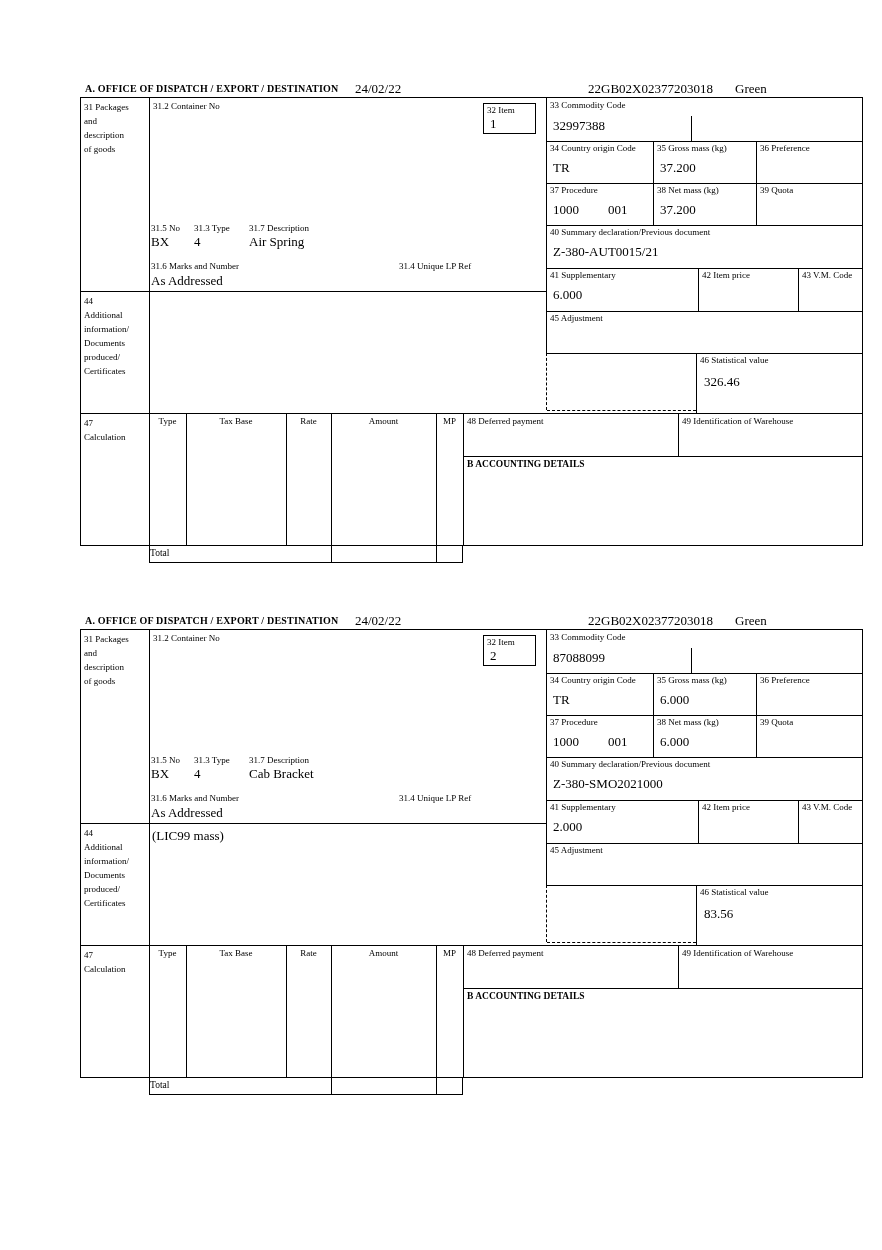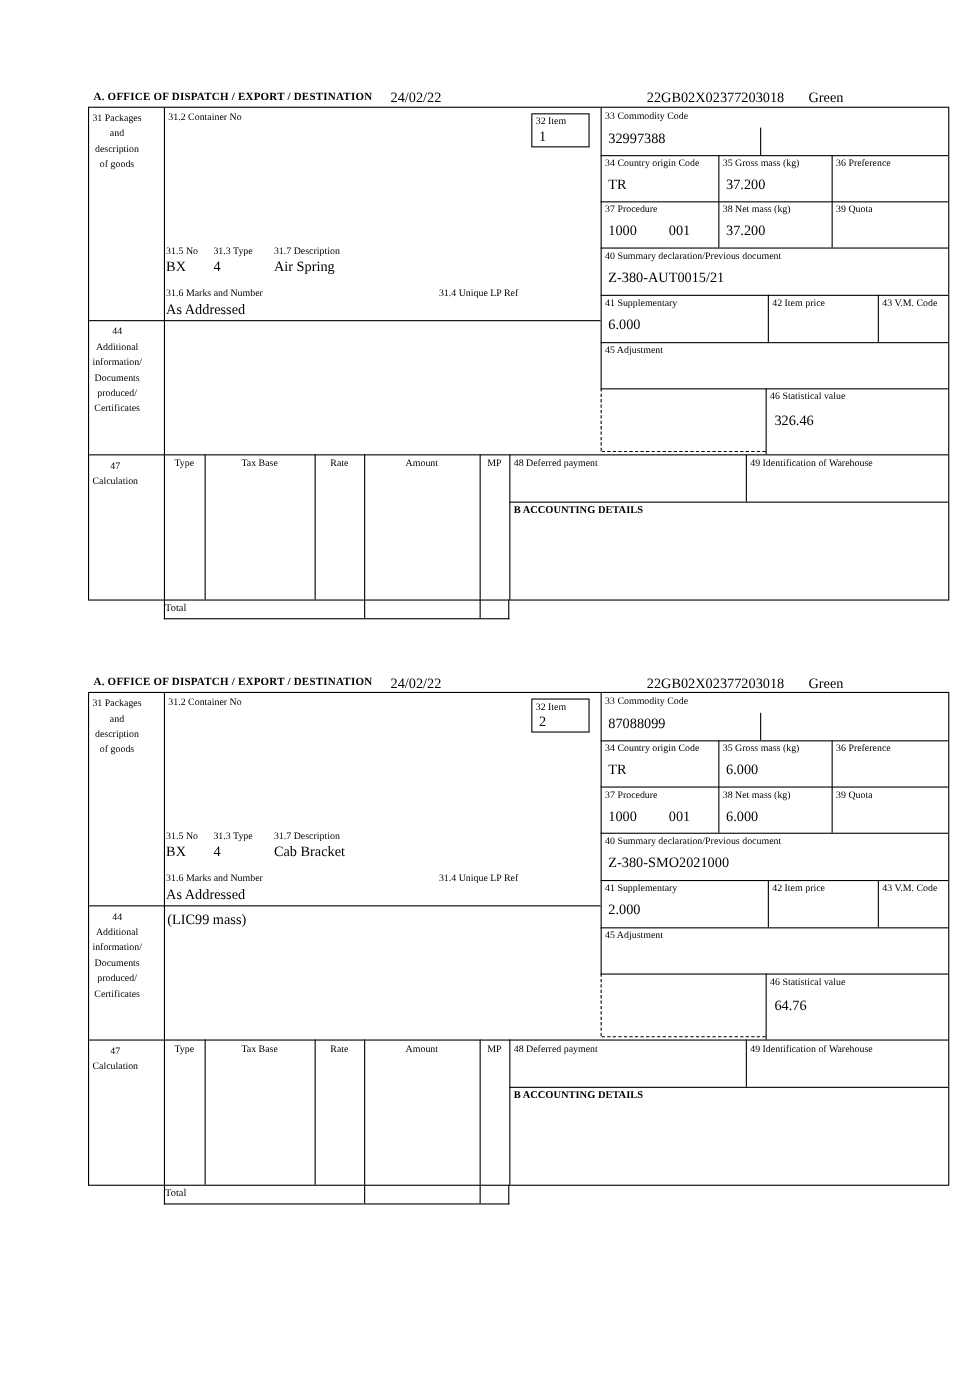--- a/index.html
+++ b/index.html
@@ -12,21 +12,21 @@
   .hdr-title { position:absolute; left:5px; top:3px; font-size:10px; font-weight:bold; letter-spacing:.2px; }
   .hdr-date  { position:absolute; left:275px; top:1px; font-size:13px; }
   .hdr-ref   { position:absolute; left:508px; top:1px; font-size:13px; }
   .hdr-status{ position:absolute; left:655px; top:1px; font-size:13px; }
   .form { position:absolute; left:0; top:17px; width:783px; height:449px; border:1px solid #000; }
   .vl { position:absolute; width:0; border-left:1px solid #000; }
   .hl { position:absolute; height:0; border-top:1px solid #000; }
   .vl.dash { border-left:1px dashed #000; }
   .hl.dash { border-top:1px dashed #000; }
   .lbl { position:absolute; font-size:9px; line-height:11px; white-space:pre-line; }
-  .lbl.ml { line-height:14px;text-align:center; }
+  .lbl.ml { line-height:14px; }
   .lbl.b { font-weight:bold; font-size:9.5px; }
   .val { position:absolute; font-size:13px; line-height:13px; white-space:pre; }
   .box32 { position:absolute; left:402px; top:5px; width:53px; height:31px; border:1px solid #000; }
   .calc-h { position:absolute; top:318px; font-size:9px; text-align:center; }
   .total-row { position:absolute; left:68px; top:447px; width:314px; height:18px;
                border-left:1px solid #000; border-right:1px solid #000; border-bottom:1px solid #000;
                display:flex; }
   .tcell { height:100%; }
   .t1 { width:182px; border-right:1px solid #000; font-size:9.5px; padding:3px 3px 0 0; }
   .t2 { width:105px; border-right:1px solid #000; }
@@ -214,21 +214,21 @@
     <div class="val" style="left:527px;top:105px">001</div>
     <div class="val" style="left:579px;top:105px">6.000</div>
     <div class="lbl" style="left:469px;top:129px">40 Summary declaration/Previous document</div>
     <div class="val" style="left:472px;top:147px">Z-380-SMO2021000</div>
     <div class="lbl" style="left:469px;top:172px">41 Supplementary</div>
     <div class="lbl" style="left:621px;top:172px">42 Item price</div>
     <div class="lbl" style="left:721px;top:172px">43 V.M. Code</div>
     <div class="val" style="left:472px;top:190px">2.000</div>
     <div class="lbl" style="left:469px;top:215px">45 Adjustment</div>
     <div class="lbl" style="left:619px;top:257px">46 Statistical value</div>
-    <div class="val" style="left:623px;top:277px">64.76</div>
+    <div class="val" style="left:623px;top:277px">83.56</div>
 
     <div class="calc-h" style="left:68px;width:37px">Type</div>
     <div class="calc-h" style="left:105px;width:100px">Tax Base</div>
     <div class="calc-h" style="left:205px;width:45px">Rate</div>
     <div class="calc-h" style="left:250px;width:105px">Amount</div>
     <div class="calc-h" style="left:355px;width:27px">MP</div>
     <div class="lbl" style="left:386px;top:318px">48 Deferred payment</div>
     <div class="lbl" style="left:601px;top:318px">49 Identification of Warehouse</div>
     <div class="lbl b" style="left:386px;top:361px">B ACCOUNTING DETAILS</div>
     <div class="total-row">

